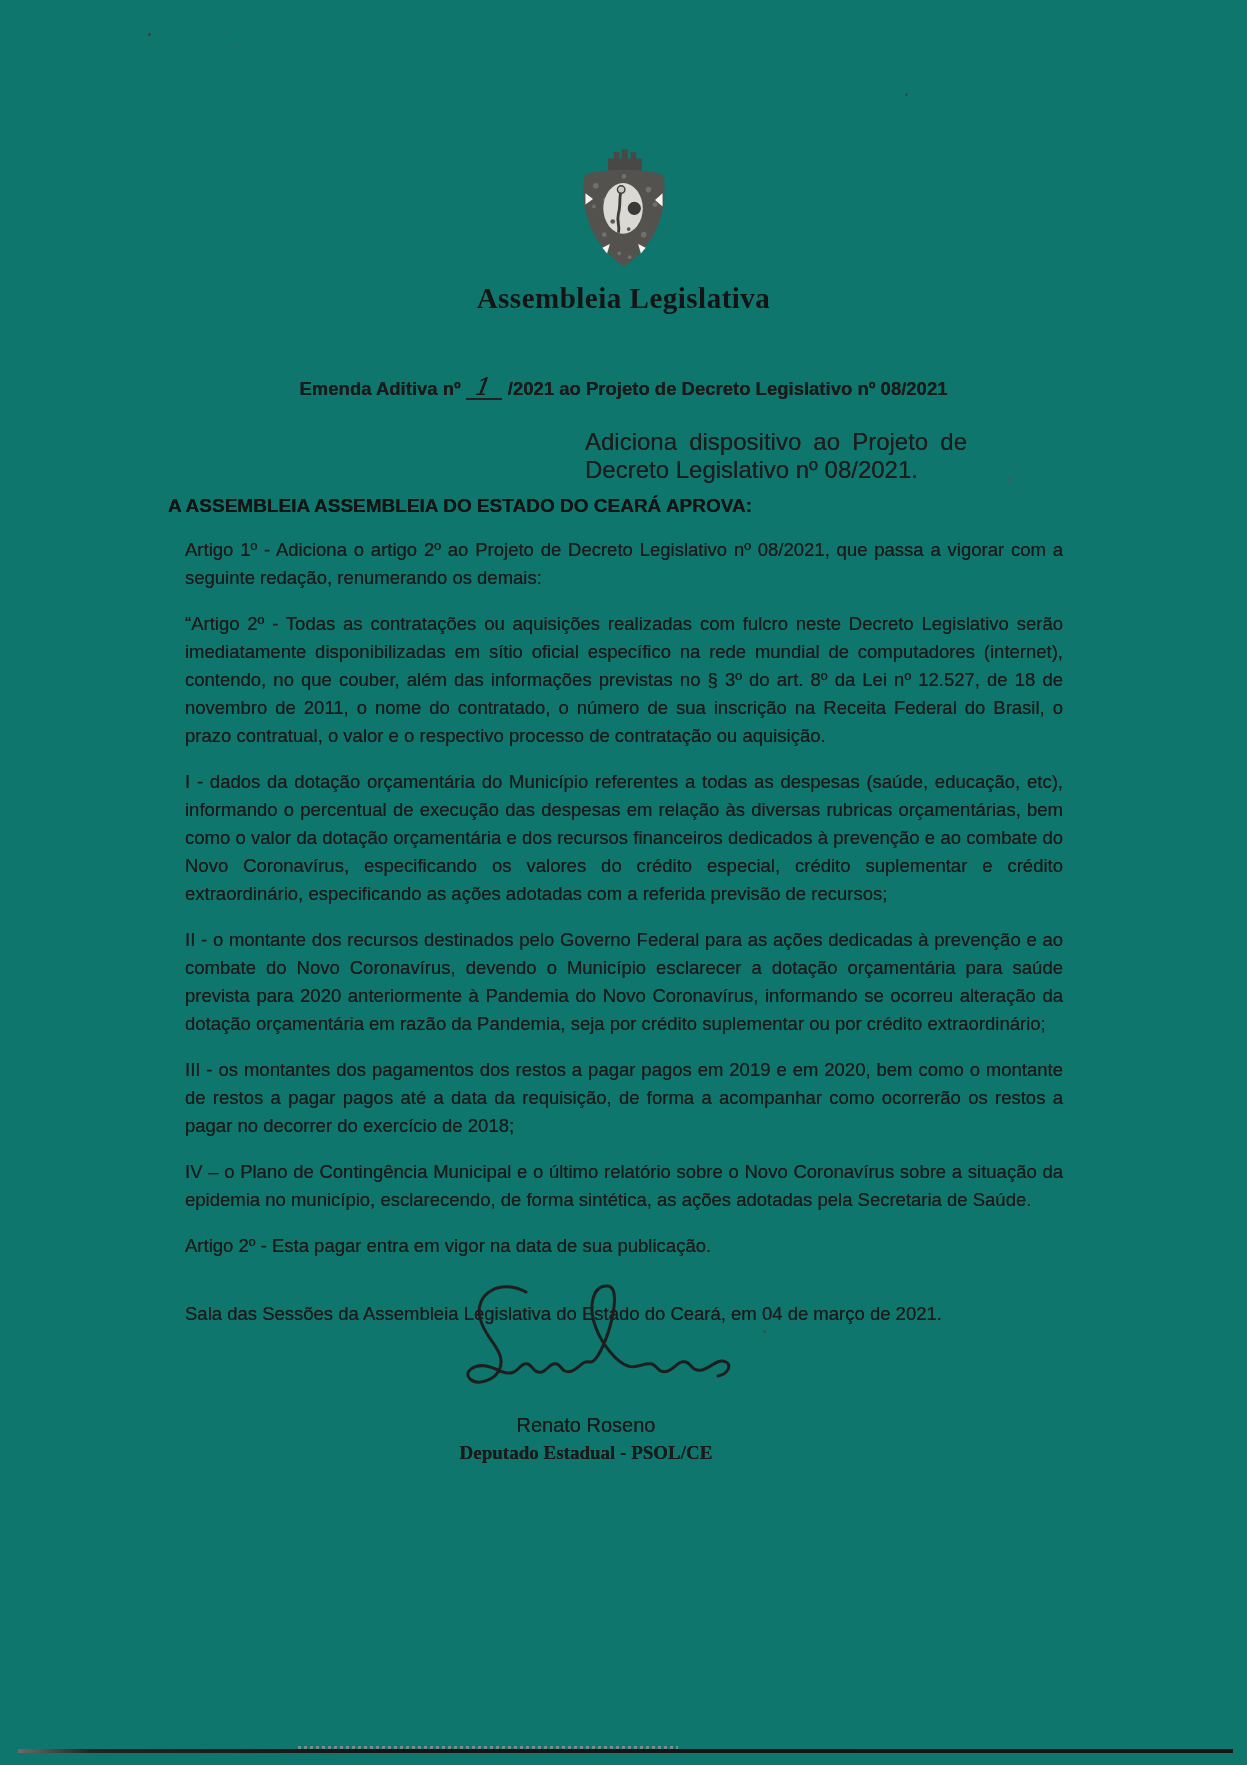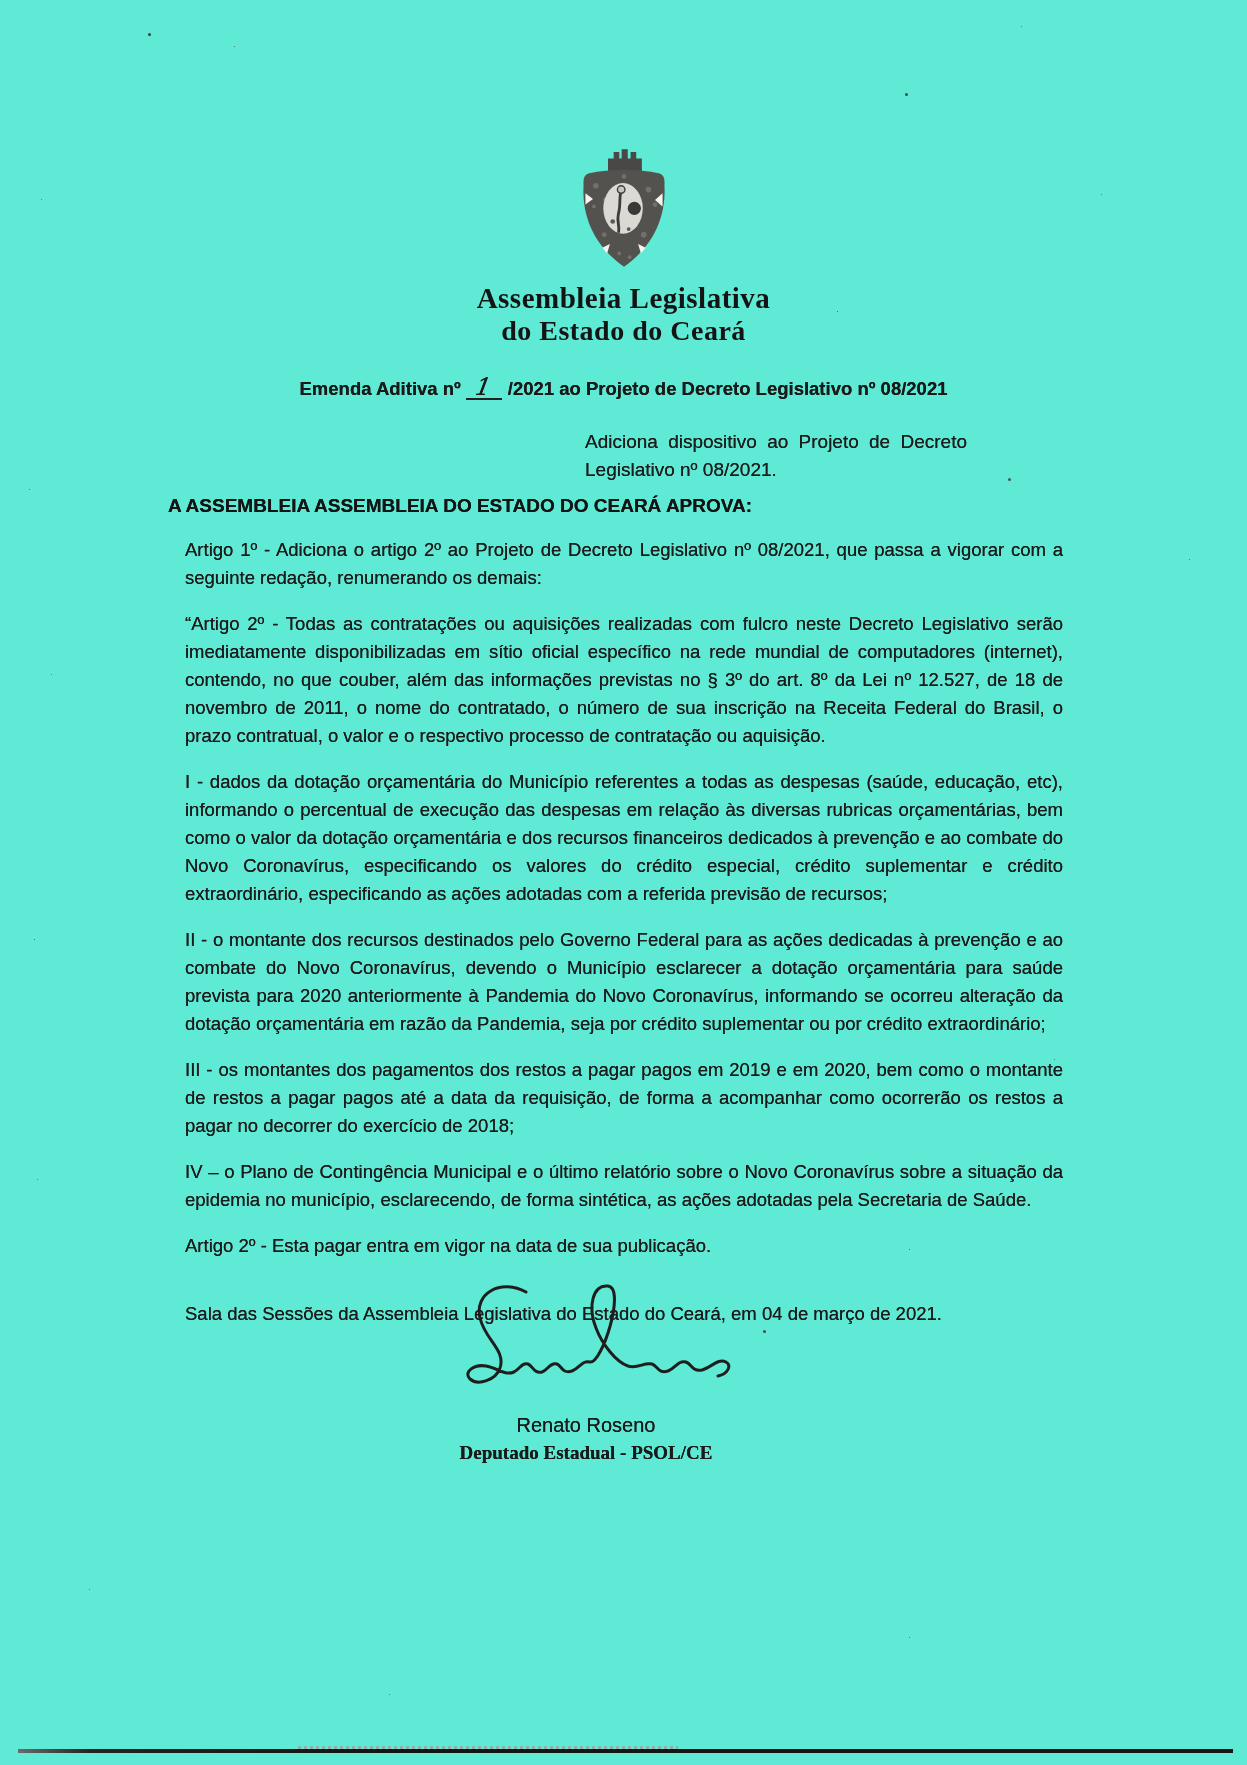--- a/index.html
+++ b/index.html
@@ -1,21 +1,21 @@
 <!DOCTYPE html>
 <html lang="pt"><head>
 <meta charset="utf-8">
 <title>Emenda Aditiva</title>
 <style>
   html,body{margin:0;padding:0;background:#e8e8e6;}
   .page{
     position:relative;
     width:1247px;height:1765px;
     margin:0 auto;
-    background:#5eead4;
+    background:#0f766e;
     overflow:hidden;
     font-family:"Liberation Sans",sans-serif;
     color:#161616;
   }
   
   .crest-wrap{
     position:absolute;left:0;right:0;top:148px;
     display:flex;justify-content:center;
   }
   .org-name{
@@ -40,21 +40,21 @@
   }
   .hand-digit{
     display:inline-block;
     font-family:"DejaVu Serif",serif;
     font-style:italic;font-weight:400;font-size:24px;line-height:22px;
     transform:skewX(-10deg) translateY(2px);
   }
   
   .epigraph{
     position:absolute;left:585px;top:428px;width:382px;
-    font-size:19px;line-height:28px;
+    font-size:24px;line-height:28px;
     text-align:justify;color:#1d1d1d;
     text-shadow:0 0 0.35px #222;
   }
   
   .preamble{
     position:absolute;left:168px;top:495px;width:912px;
     font-size:19px;font-weight:700;color:#141414;
     text-shadow:0 0 0.4px #141414;
   }
   .body-text{
@@ -139,21 +139,20 @@
       <path d="M48 42 C44 50 47 60 44 70 C42 78 46 84 44 90" stroke="#3e3c3a" stroke-width="3" fill="none"></path>
       <circle cx="47" cy="44" r="4" fill="#c9c6c0" stroke="#3e3c3a" stroke-width="1.5"></circle>
       <circle cx="61" cy="64" r="7" fill="#3a3937"></circle>
       <circle cx="38" cy="78" r="2.5" fill="#5a5855"></circle>
       <circle cx="55" cy="86" r="2" fill="#5a5855"></circle>
     </svg>
   </div>
 
   <div class="org-name">
     <div class="org-line1">Assembleia Legislativa</div>
-    <div class="org-line2">do Estado do Ceará</div>
   </div>
 
   <div class="doc-title">
     <span>Emenda Aditiva nº</span><span class="hand-underline"><i class="hand-digit">1</i></span><span>/2021 ao Projeto de Decreto Legislativo nº 08/2021</span>
   </div>
 
   <div class="epigraph">Adiciona dispositivo ao Projeto de Decreto Legislativo nº 08/2021.</div>
 
   <div class="preamble">A ASSEMBLEIA ASSEMBLEIA DO ESTADO DO CEARÁ APROVA:</div>
 

